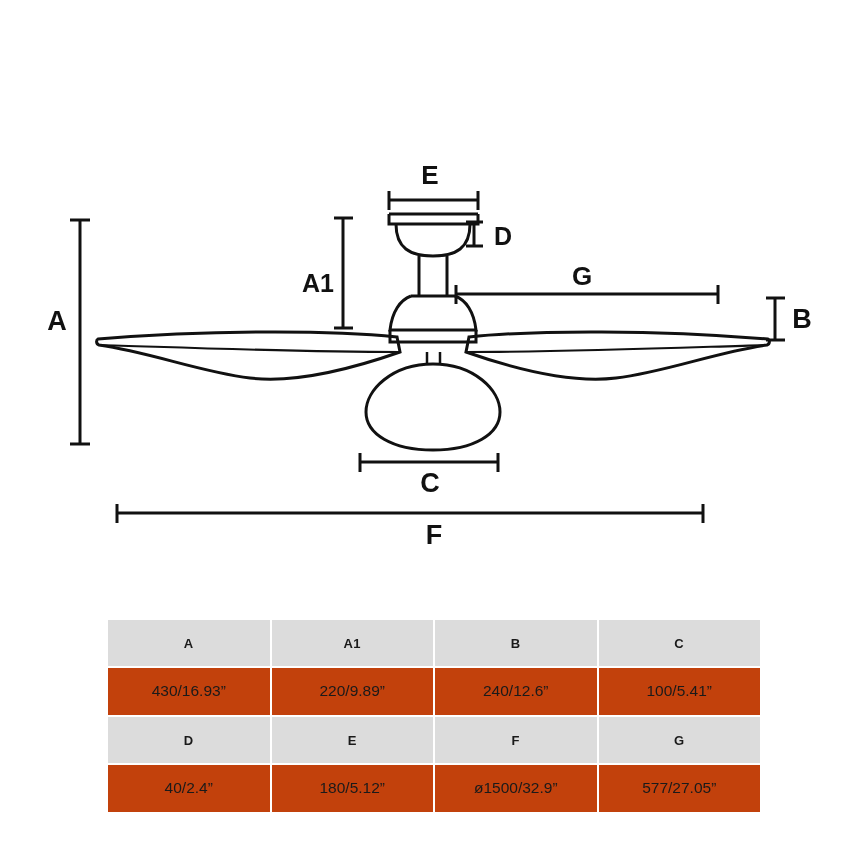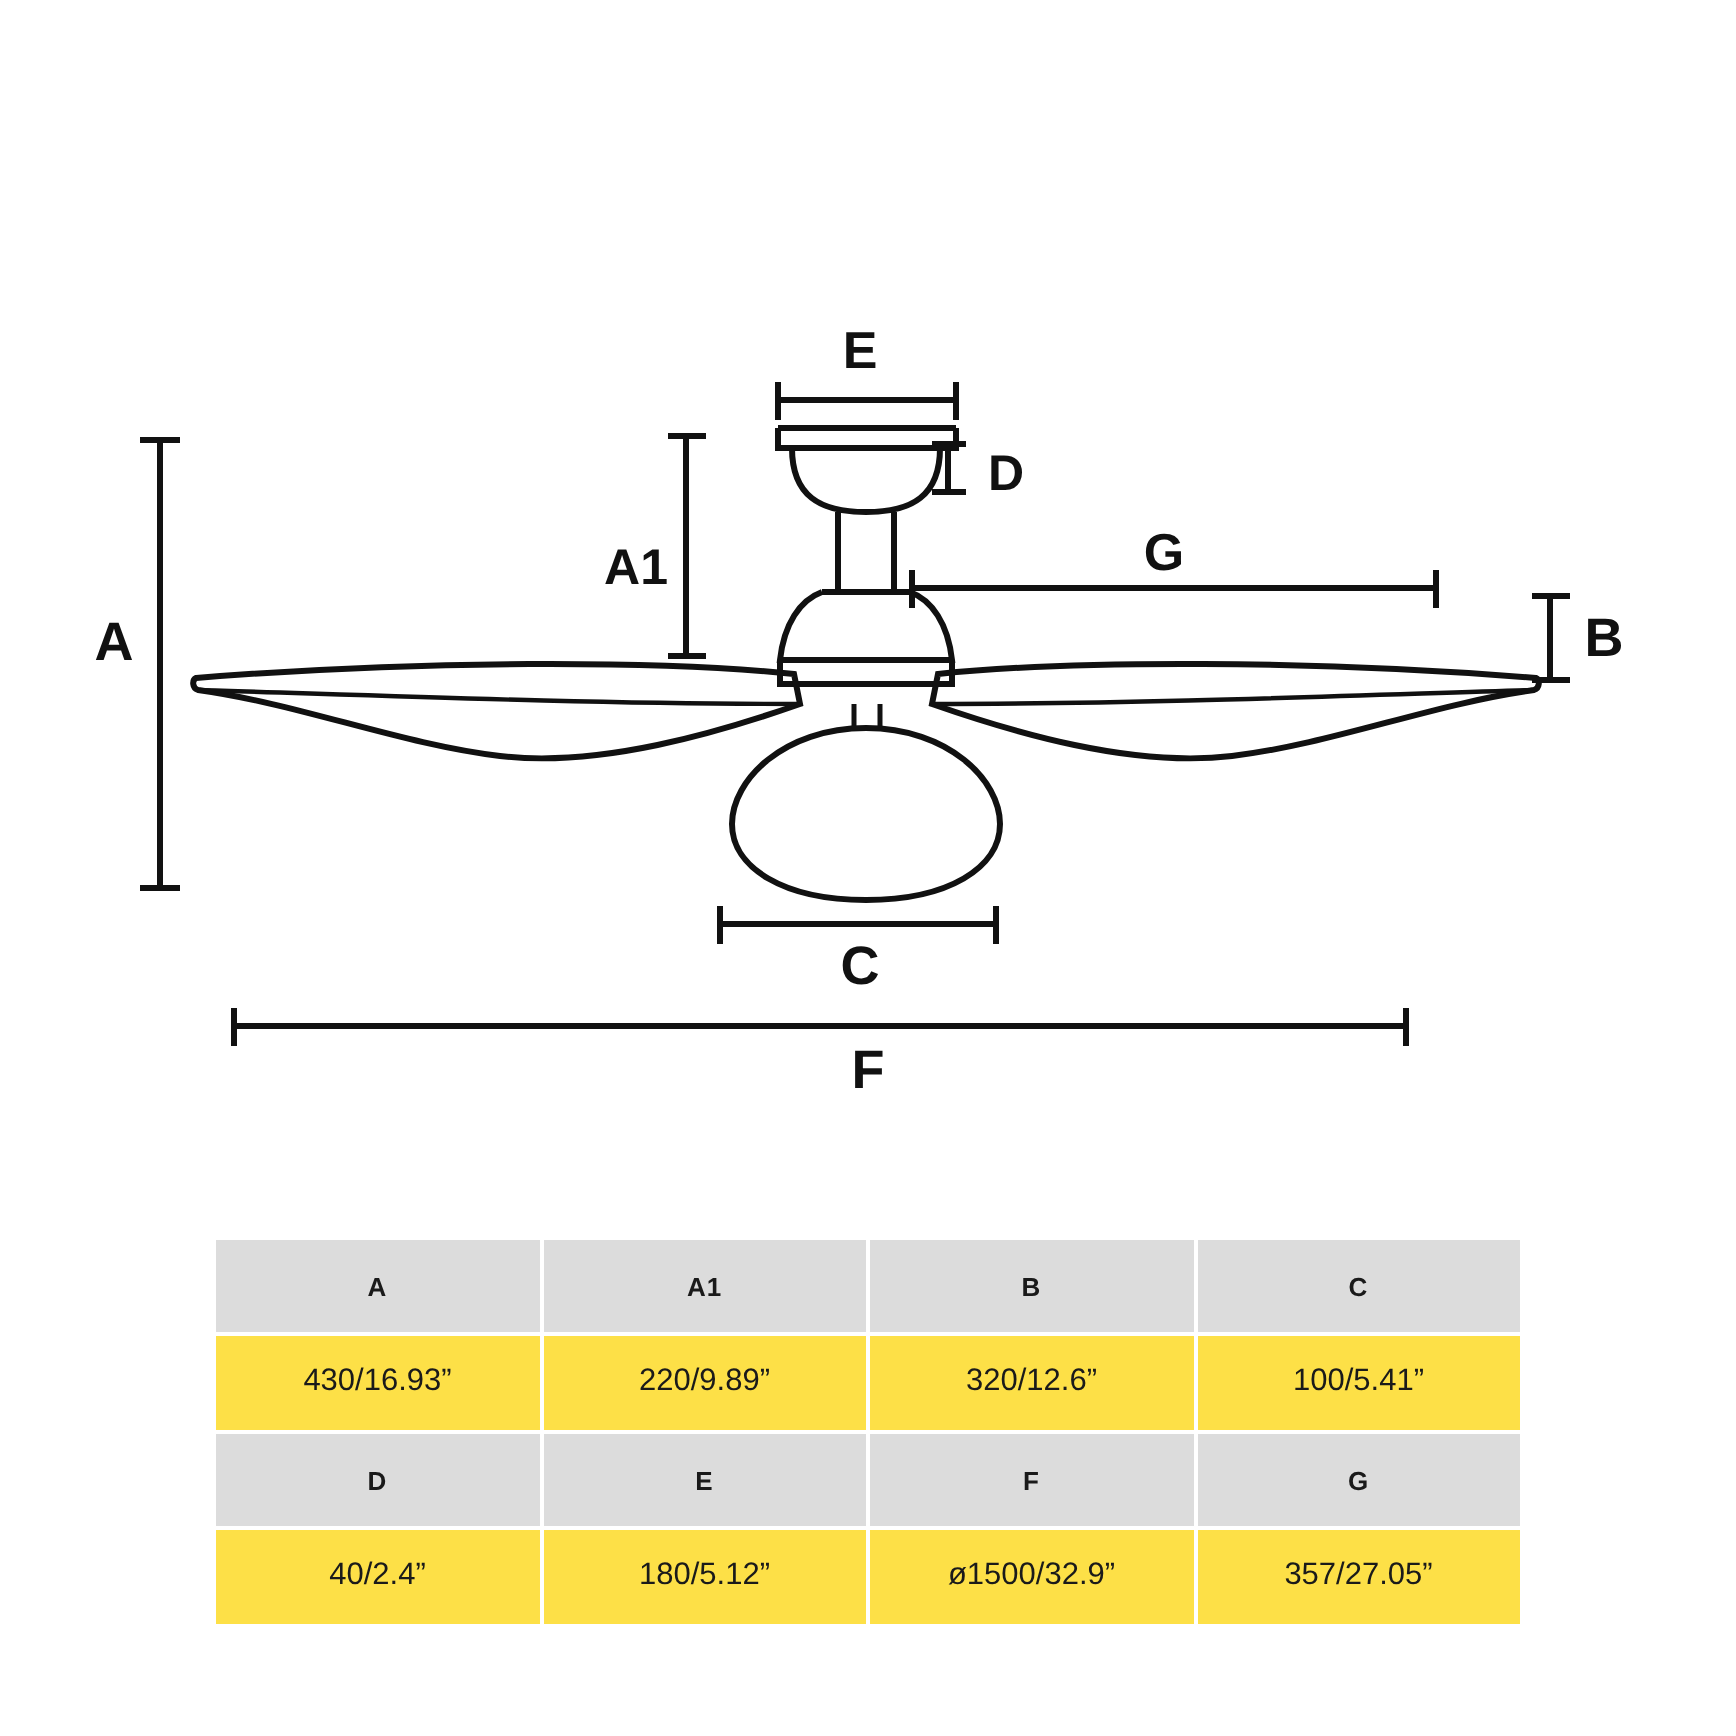--- a/index.html
+++ b/index.html
@@ -53,21 +53,21 @@
     color: #1a1a1a;
     border: 2px solid #ffffff;
   }
   .spec-table td.hdr {
     background: #dcdcdc;
     font-weight: bold;
     font-size: 13px;
     letter-spacing: 0.5px;
   }
   .spec-table td.val {
-    background: #fde047;
+    background: #c2410c;
     font-size: 15.5px;
     padding-bottom: 2px;
   }
 </style>
 </head>
 <body>
 
 <div id="stage">
 
   <div class="diagram-wrap">
@@ -174,31 +174,31 @@
     <tbody>
       <tr>
         <td class="hdr">A</td>
         <td class="hdr">A1</td>
         <td class="hdr">B</td>
         <td class="hdr">C</td>
       </tr>
       <tr>
         <td class="val">430/16.93”</td>
         <td class="val">220/9.89”</td>
-        <td class="val">320/12.6”</td>
+        <td class="val">240/12.6”</td>
         <td class="val">100/5.41”</td>
       </tr>
       <tr>
         <td class="hdr">D</td>
         <td class="hdr">E</td>
         <td class="hdr">F</td>
         <td class="hdr">G</td>
       </tr>
       <tr>
         <td class="val">40/2.4”</td>
         <td class="val">180/5.12”</td>
         <td class="val">ø1500/32.9”</td>
-        <td class="val">357/27.05”</td>
+        <td class="val">577/27.05”</td>
       </tr>
     </tbody>
   </table>
 
 </div>
 
 </body></html>

